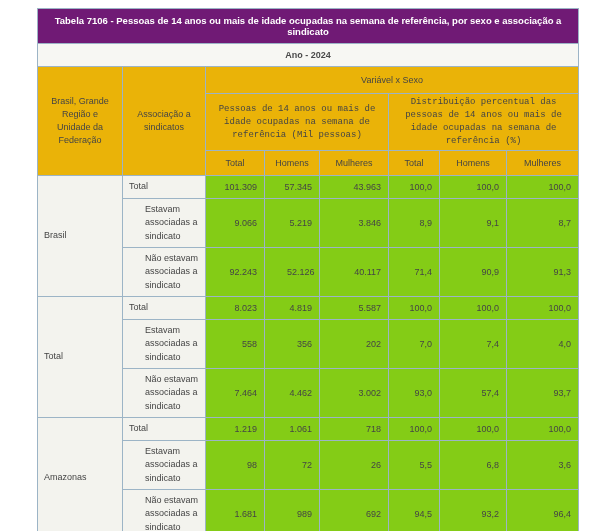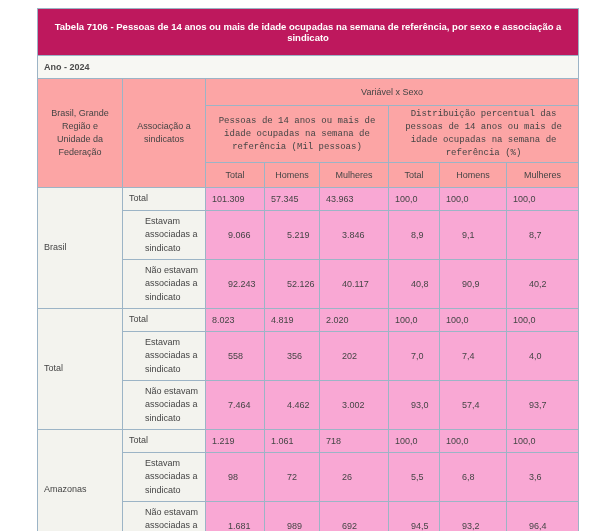--- a/index.html
+++ b/index.html
@@ -1,30 +1,30 @@
 <!DOCTYPE html>
 <html><head>
 <meta charset="utf-8">
 <style>
   html,body{margin:0;padding:0;background:#ffffff;}
   body{width:608px;height:531px;position:relative;font-family:"Liberation Sans",sans-serif;}
   .wrap{position:absolute;left:37px;top:8px;width:541px;}
   table{border-collapse:collapse;width:541px;table-layout:fixed;}
   td,th{border:1px solid #9cb4c6;font-size:9px;color:#454545;font-weight:normal;
         padding:2px 6px;vertical-align:middle;overflow:hidden;}
-  .titlebar{background:#be185d;color:#ffffff;font-weight:bold;font-size:9.5px;
-            text-align:center;height:20px;padding:12px 4px;}
-  .anorow{background:#f7f7f3;font-weight:bold;text-align:left;height:18px;color:#4a4a4a;}
-  th{background:#fca5a5;text-align:center;}
+  .titlebar{background:#701a75;color:#ffffff;font-weight:bold;font-size:9.5px;
+            text-align:center;height:20px;padding:6px 4px;}
+  .anorow{background:#f7f7f3;font-weight:bold;text-align:center;height:18px;color:#4a4a4a;}
+  th{background:#eab308;text-align:center;}
   .hdr-variavel{height:22px;}
   .hdr-group{height:44px;line-height:1.45;font-family:Liberation Mono, monospace;}
   .hdr-sub{height:20px;}
   .hdr-region,.hdr-assoc{line-height:1.45;}
   .region,.label{background:#f3f3ee;text-align:left;line-height:1.5;}
-  .num{background:#f9a8d4;padding-right:7px;}
+  .num{background:#84cc16;text-align:right;padding-right:7px;}
   tr.row-total td{height:18px;}
   tr.row-multi td{height:44px;padding-left:22px;}
 </style>
 </head>
 <body>
 
 <div class="wrap">
 <table>
   <colgroup>
     <col style="width:85px">
@@ -80,31 +80,31 @@
     <td class="num">3.846</td>
     <td class="num">8,9</td>
     <td class="num">9,1</td>
     <td class="num">8,7</td>
   </tr>
   <tr class="row-multi">
     <td class="label">Não estavam associadas a sindicato</td>
     <td class="num">92.243</td>
     <td class="num">52.126</td>
     <td class="num">40.117</td>
-    <td class="num">40,8</td>
+    <td class="num">71,4</td>
     <td class="num">90,9</td>
-    <td class="num">40,2</td>
+    <td class="num">91,3</td>
   </tr>
 
   <tr class="row-total">
     <td class="region" rowspan="3">Total</td>
     <td class="label">Total</td>
     <td class="num">8.023</td>
     <td class="num">4.819</td>
-    <td class="num">2.020</td>
+    <td class="num">5.587</td>
     <td class="num">100,0</td>
     <td class="num">100,0</td>
     <td class="num">100,0</td>
   </tr>
   <tr class="row-multi">
     <td class="label">Estavam associadas a sindicato</td>
     <td class="num">558</td>
     <td class="num">356</td>
     <td class="num">202</td>
     <td class="num">7,0</td>

